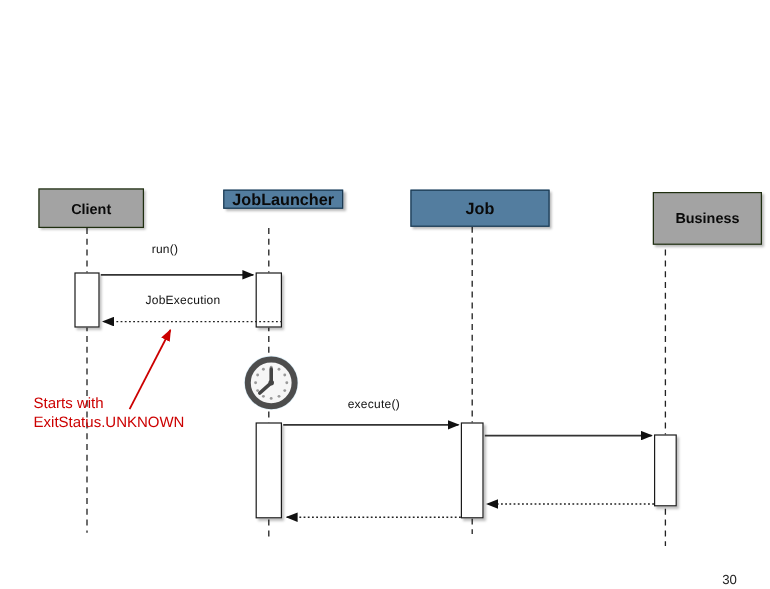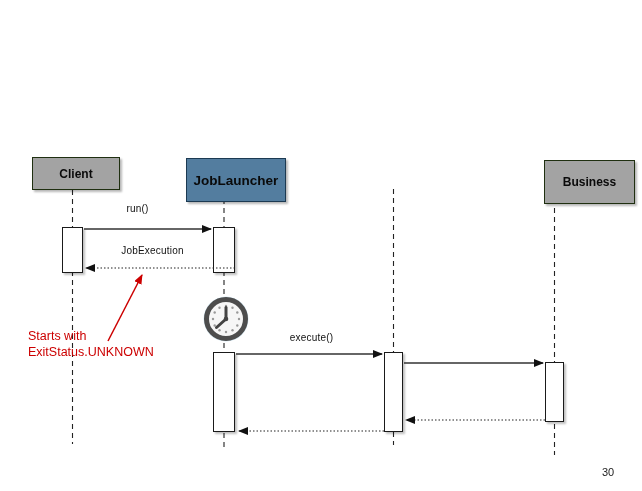--- a/index.html
+++ b/index.html
@@ -21,21 +21,21 @@
   }
   .msg-label{
     position:absolute;z-index:5;text-align:center;color:#111;
     font-size:10px;letter-spacing:.2px;
   }
   .annotation{
     position:absolute;z-index:5;color:#cc0000;font-size:12.5px;line-height:16px;
     white-space:nowrap;
   }
   .page-number{
-    position:absolute;z-index:5;color:#222;font-size:11px;
+    position:absolute;z-index:5;color:#222;font-size:11px;margin-top:12px;
   }
 </style>
 </head>
 <body>
 
 <div class="slide">
 
   <svg class="layer" width="642" height="491" style="z-index:1">
     <g stroke="#222" stroke-width="1.1" stroke-dasharray="5,4" fill="none">
       <line x1="72.5" y1="190" x2="72.5" y2="444"></line>
@@ -92,22 +92,25 @@
         <line x1="226" y1="319" x2="226" y2="307.5"></line>
         <line x1="226" y1="319" x2="216.5" y2="327.5"></line>
       </g>
       <circle cx="226" cy="319" r="2.3" fill="#444"></circle>
     </g>
   </svg>
 
   <div class="participant green" style="left:32px;top:157px;width:88px;height:33px">
     <span>Client</span>
   </div>
-  <div class="participant blue" style="left:186px;top:158px;width:100px;height:44px">
+  <div class="participant blue" style="left:186px;top:158px;width:100px;height:16px">
     <span>JobLauncher</span>
+  </div>
+  <div class="participant blue" style="left:342px;top:158px;width:116px;height:31px">
+    <span>Job</span>
   </div>
   <div class="participant green" style="left:544px;top:160px;width:91px;height:44px">
     <span>Business</span>
   </div>
 
   <div class="msg-label" style="left:90px;top:203px;width:95px">run()</div>
   <div class="msg-label" style="left:264px;top:332px;width:95px">execute()</div>
   <div class="msg-label" style="left:95px;top:245px;width:115px">JobExecution</div>
 
   <div class="annotation" style="left:28px;top:328px">

